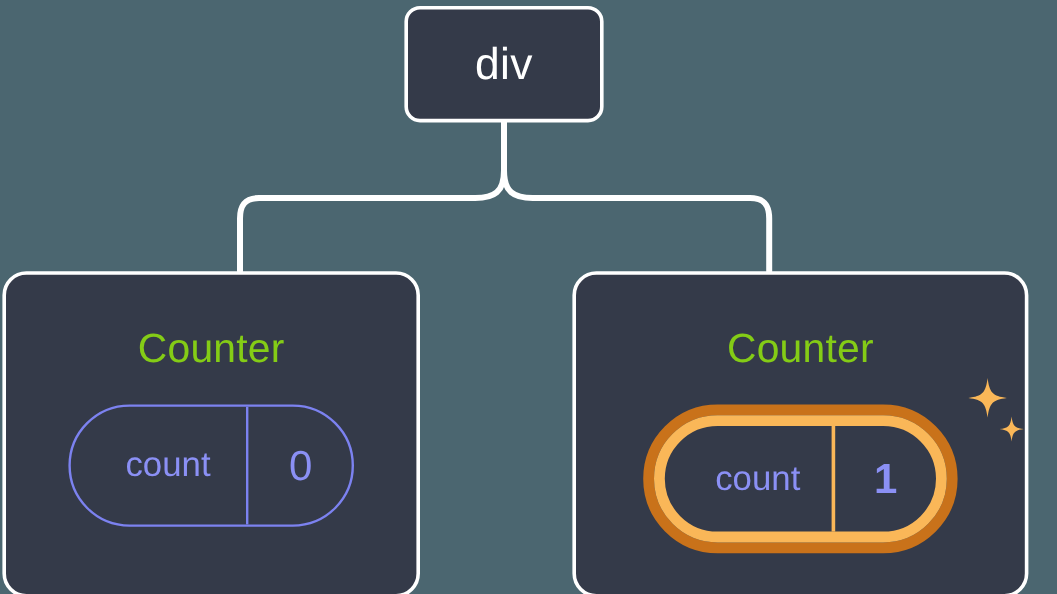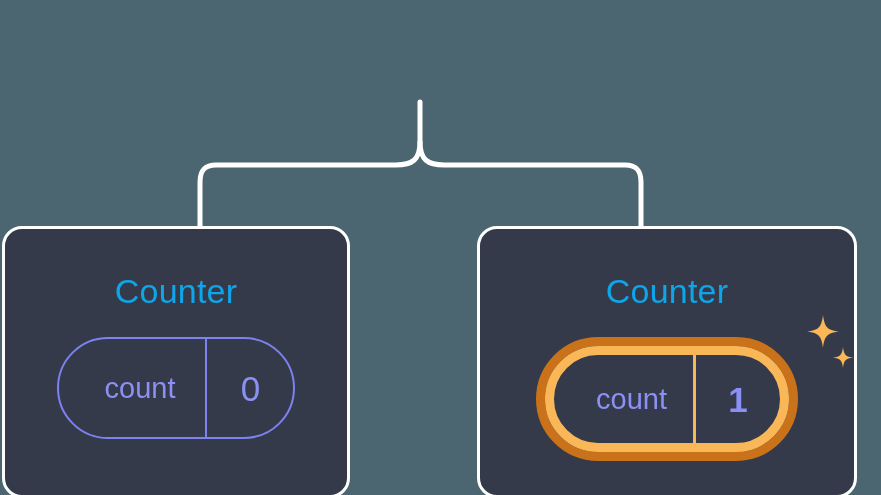--- a/index.html
+++ b/index.html
@@ -61,21 +61,21 @@
   .counter-card {
     top: 226px;
     height: 272px;
     border-radius: 20px;
     padding-top: 45px;
   }
   #counter-left  { left: 2px;   width: 348px; }
   #counter-right { left: 477px; width: 380px; }
 
   .card-title {
-    color: #0ea5e9;
+    color: #84cc16;
     font-size: 34px;
     line-height: 1;
     letter-spacing: 0.2px;
   }
 
   
   .pill-wrap {
     position: relative;
     margin-top: 29px;
     display: flex;
@@ -172,20 +172,23 @@
              L216,165
              C204,165 200,171 200,182
              L200,226" fill="none" stroke="#ffffff" stroke-width="5" stroke-linecap="round" stroke-linejoin="round"></path>
     <path d="M420,142
              C420,160 428,165 444,165
              L625,165
              C637,165 641,171 641,182
              L641,226" fill="none" stroke="#ffffff" stroke-width="5" stroke-linecap="round" stroke-linejoin="round"></path>
   </svg>
 
+  <div id="div-node" class="node">
+    <span class="div-label">div</span>
+  </div>
 
   <div id="counter-left" class="node counter-card">
     <span class="card-title">Counter</span>
     <div class="pill-wrap">
       <div class="pill">
         <span class="pill-key">count</span>
         <span class="pill-divider"></span>
         <span class="pill-val">0</span>
       </div>
     </div>

